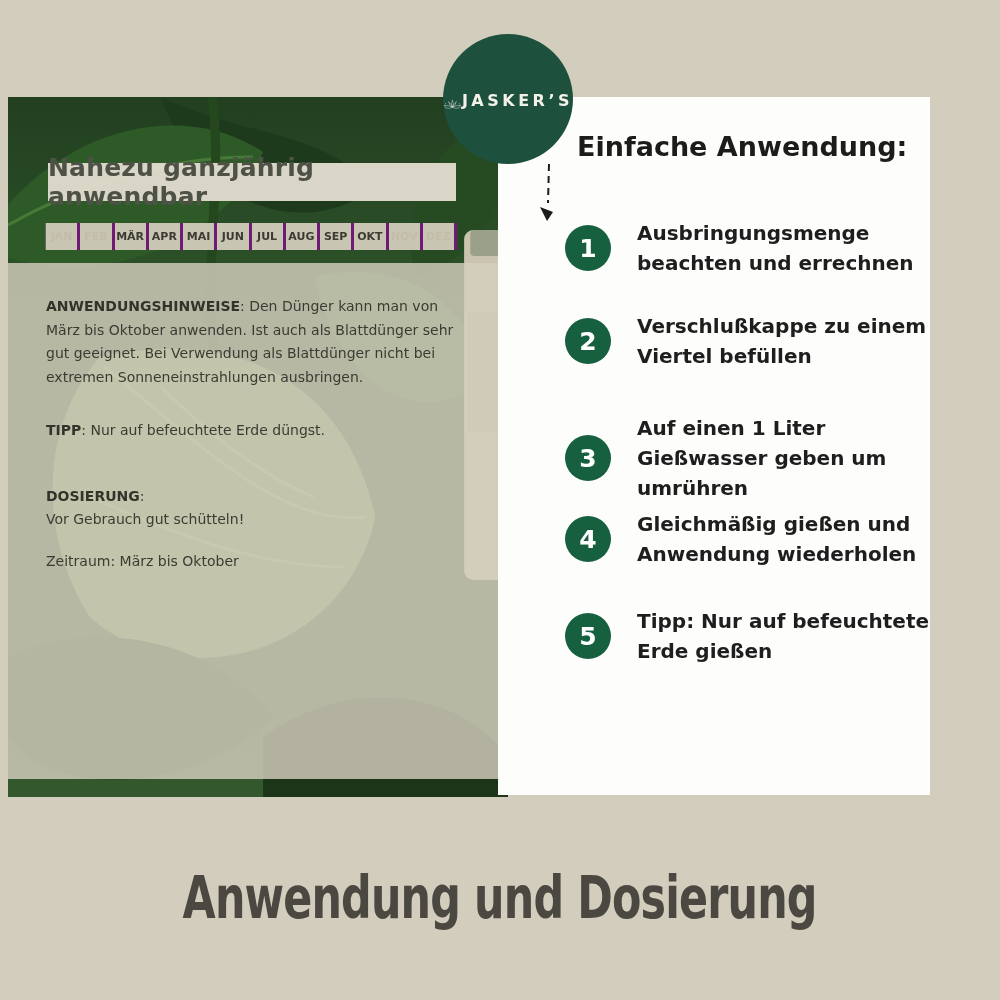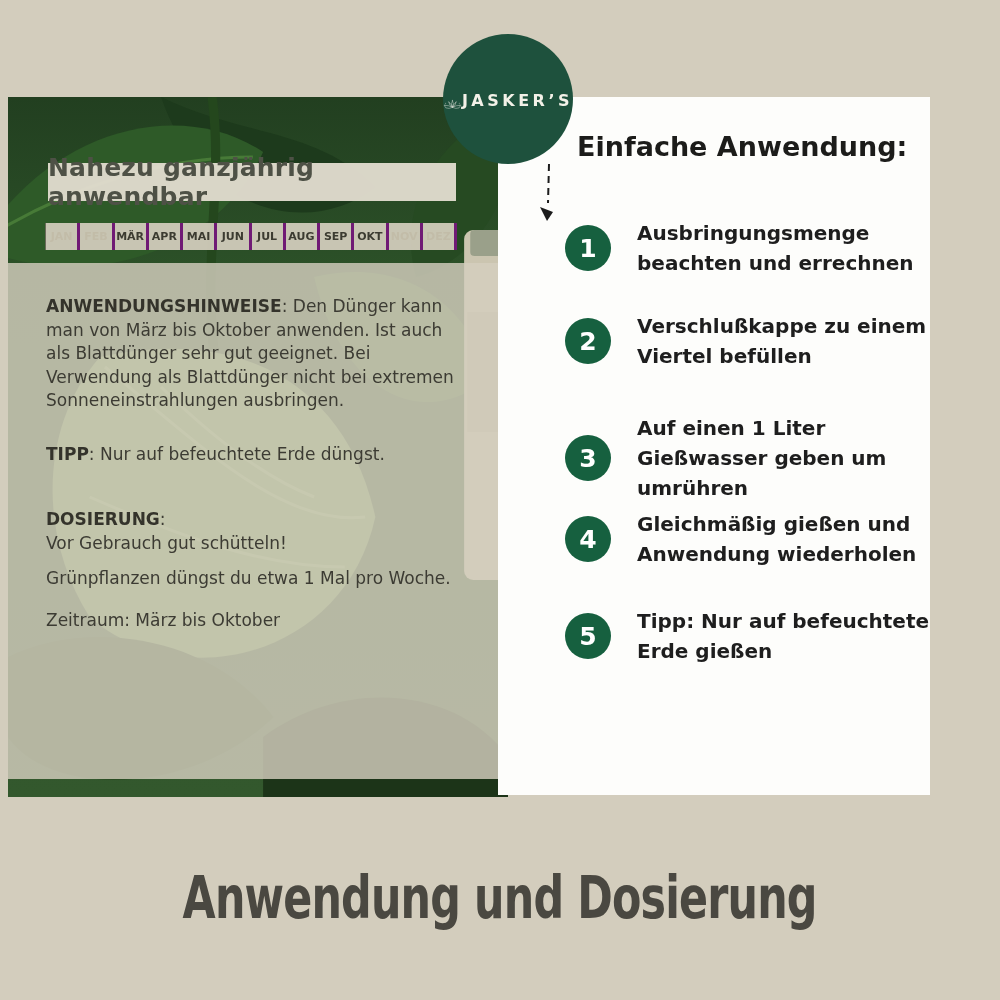--- a/index.html
+++ b/index.html
@@ -30,21 +30,21 @@
   .month{
     flex:1;display:flex;align-items:center;justify-content:center;
     background:rgba(209,203,187,0.95);
     border-right:3px solid #701a75;
     font-size:11px;font-weight:bold;color:#3c3b31;
   }
   .month:first-child{border-left:1px solid #6b6a5a;}
   .month.inactive{color:#c2bca8;}
   .hints{
     position:absolute;left:38px;top:198px;width:416px;
-    font-size:17px;line-height:23.5px;color:#3c3b33;
+    font-size:14px;line-height:23.5px;color:#3c3b33;
   }
   .hints b{color:#34332b;}
   .hints .tip{margin-top:30px;}
   .hints .dosage{margin-top:42px;}
   .hints .freq{margin-top:12px;}
   .hints .period{margin-top:18px;}
   
   .white-panel{
     position:absolute;left:498px;top:97px;width:432px;height:698px;
     background:#fdfdfb;
@@ -138,21 +138,20 @@
     <span class="month inactive">DEZ</span>
   </div>
 
   <div class="hints">
     <div class="usage"><b>ANWENDUNGSHINWEISE</b><span>: Den Dünger kann man von März bis Oktober anwenden. Ist auch als Blattdünger sehr gut geeignet. Bei Verwendung als Blattdünger nicht bei extremen Sonneneinstrahlungen ausbringen.</span></div>
     <div class="tip"><b>TIPP</b><span>: Nur auf befeuchtete Erde düngst.</span></div>
     <div class="dosage">
       <div><b>DOSIERUNG</b><span>:</span></div>
       <div>Vor Gebrauch gut schütteln!</div>
     </div>
-    <div class="freq">Grünpflanzen düngst du etwa 1 Mal pro Woche.</div>
     <div class="period">Zeitraum: März bis Oktober</div>
   </div>
 </div>
 
 <div class="white-panel">
   <div class="right-heading">Einfache Anwendung:</div>
 
   <div class="arrow-wrap">
     <svg width="26" height="64" viewBox="0 0 26 64">
       <line x1="13" y1="3" x2="12" y2="42" stroke="#1c1c1c" stroke-width="2" stroke-dasharray="7 5"></line>

